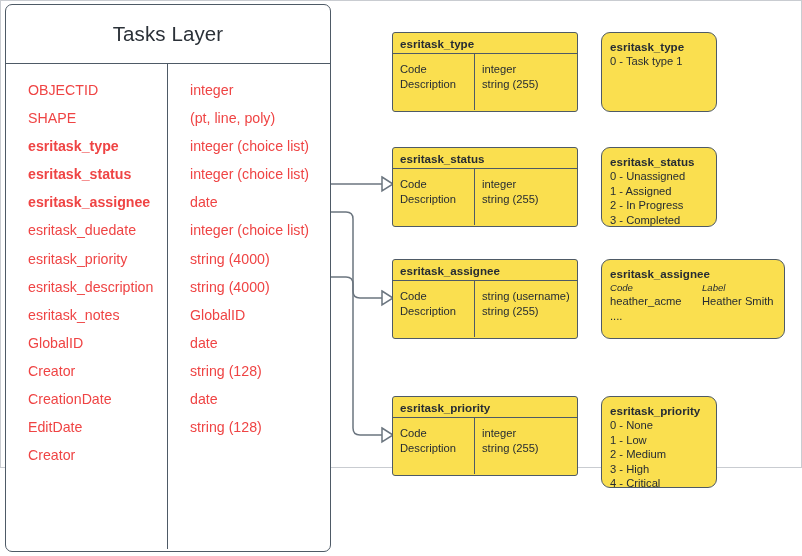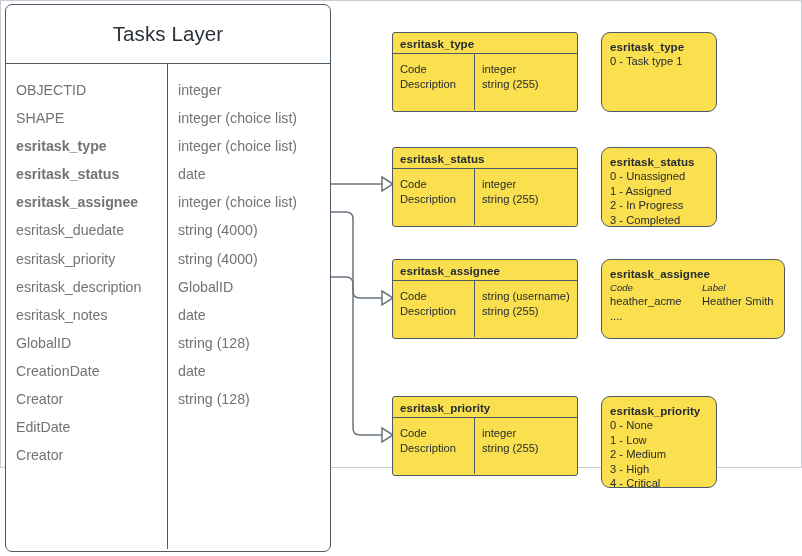--- a/index.html
+++ b/index.html
@@ -47,22 +47,23 @@
     padding-left:10px;
   }
   .col-types{
     flex:1;
     padding-left:10px;
   }
   .fld{
     height:28.1px;
     line-height:28.1px;
     font-size:14.2px;
-    color:#737373;
-    white-space:nowrap;
+    color:#ef4444;
+    white-space:nowrap;
+    margin-left:12px;
   }
   .fld.bold{font-weight:bold;}
 
   
   .dom-table{
     position:absolute;
     box-sizing:border-box;
     background:#fadf4f;
     border:1.5px solid #4e5a66;
     border-radius:3px;
@@ -168,27 +169,28 @@
         <div class="fld">OBJECTID</div>
         <div class="fld">SHAPE</div>
         <div class="fld bold">esritask_type</div>
         <div class="fld bold">esritask_status</div>
         <div class="fld bold">esritask_assignee</div>
         <div class="fld">esritask_duedate</div>
         <div class="fld">esritask_priority</div>
         <div class="fld">esritask_description</div>
         <div class="fld">esritask_notes</div>
         <div class="fld">GlobalID</div>
+        <div class="fld">Creator</div>
         <div class="fld">CreationDate</div>
-        <div class="fld">Creator</div>
         <div class="fld">EditDate</div>
         <div class="fld">Creator</div>
       </div>
       <div class="layer-col col-types">
         <div class="fld">integer</div>
+        <div class="fld">(pt, line, poly)</div>
         <div class="fld">integer (choice list)</div>
         <div class="fld">integer (choice list)</div>
         <div class="fld">date</div>
         <div class="fld">integer (choice list)</div>
         <div class="fld">string (4000)</div>
         <div class="fld">string (4000)</div>
         <div class="fld">GlobalID</div>
         <div class="fld">date</div>
         <div class="fld">string (128)</div>
         <div class="fld">date</div>

